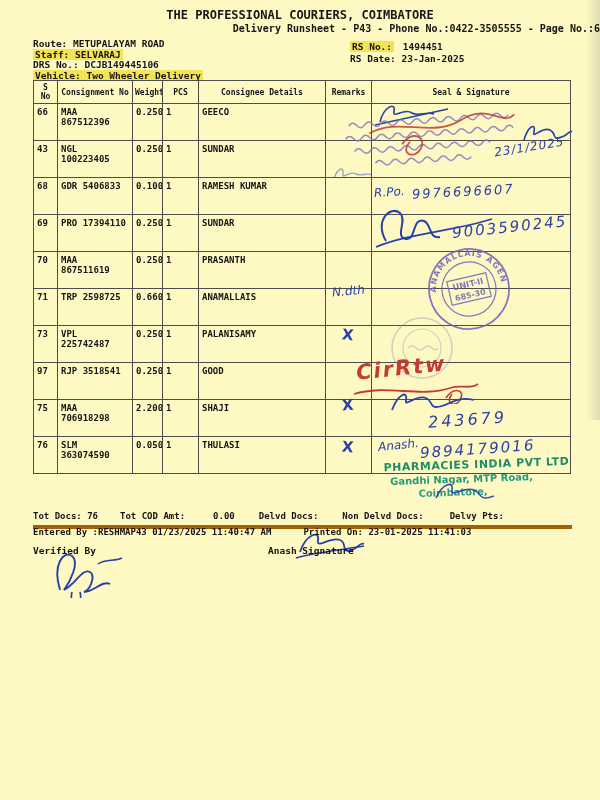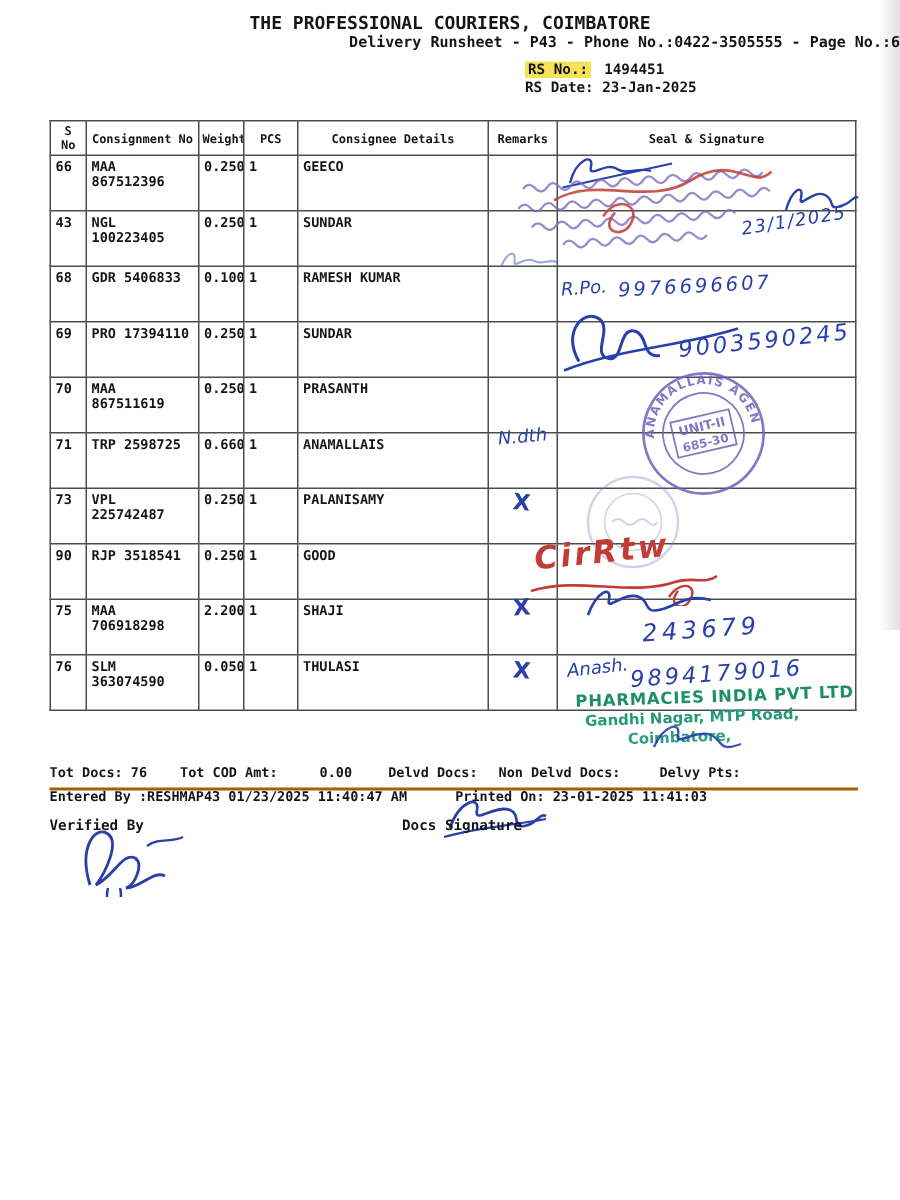--- a/index.html
+++ b/index.html
@@ -1,18 +1,18 @@
 <!DOCTYPE html>
 <html><head>
 <meta charset="utf-8">
 <style>
   * { margin:0; padding:0; box-sizing:border-box; }
   html,body { background:#e9e9e7; }
   .page {
-    position:relative; width:600px; height:800px; background:#ffffff;
+    position:relative; width:600px; height:800px; background:#fef9c3;
     font-family:"DejaVu Sans Mono", monospace; color:#151515; overflow:hidden;
     margin:0 auto;
   }
   .edge-shadow { position:absolute; right:0; top:0; width:14px; height:420px;
     background:linear-gradient(to left, rgba(90,90,90,.18), transparent); }
 
   .doc-title { position:absolute; top:8px; left:0; width:100%; text-align:center;
     font-size:12px; font-weight:bold; }
   .doc-subtitle { position:absolute; top:23px; left:0; width:100%; text-align:right;
     font-size:10px; font-weight:bold; }
@@ -29,35 +29,41 @@
 
   .annotations { position:absolute; inset:0; pointer-events:none; }
   .ann { position:absolute; }
   .ink { font-family:"DejaVu Sans", sans-serif; font-style:italic; color:#2940ab; }
   .ink-red { font-family:"DejaVu Sans", sans-serif; font-style:italic; color:#c23b34; }
   .xmark { font-family:"DejaVu Sans", sans-serif; font-weight:bold; color:#2940ab; }
   .stamp-green { font-family:"DejaVu Sans", sans-serif; font-weight:bold; }
 
   .footer-totals { position:absolute; left:33px; right:28px; top:511px;
     font-size:9px; font-weight:bold; display:flex; align-items:baseline;
-    border-bottom:2px solid #a16207; padding-bottom:4px; }
+    border-bottom:4px solid #a16207; padding-bottom:4px; }
   .footer-entered { position:absolute; left:33px; right:28px; top:527px;
     font-size:9px; font-weight:bold; display:flex; }
   .footer-sigs { position:absolute; left:33px; right:28px; top:545px;
     font-size:9.5px; font-weight:bold; }
 </style>
 </head>
 <body>
 
 <div class="page">
   <div class="edge-shadow"></div>
 
   <div class="doc-title">THE PROFESSIONAL COURIERS, COIMBATORE</div>
   <div class="doc-subtitle">Delivery Runsheet - P43 - Phone No.:0422-3505555 - Page No.:6</div>
 
+  <div class="meta-left">
+    <div>Route: METUPALAYAM ROAD</div>
+    <div><span class="hl">Staff: SELVARAJ</span></div>
+    <div>DRS No.: DCJB149445106</div>
+    <div><span class="hl">Vehicle: Two Wheeler Delivery</span></div>
+  </div>
 
   <div class="meta-right">
     <div>
       <span class="hl">RS No.:</span>
       <span style="margin-left:3px;">1494451</span>
     </div>
     <div>RS Date: 23-Jan-2025</div>
   </div>
 
   <table class="runsheet">
@@ -147,21 +153,21 @@
       <td>73</td>
       <td>VPL 225742487</td>
       <td>0.250</td>
       <td>1</td>
       <td>PALANISAMY</td>
       <td></td>
       <td></td>
     </tr>
 
     <tr>
-      <td>90</td>
+      <td>97</td>
       <td>RJP 3518541</td>
       <td>0.250</td>
       <td>1</td>
       <td>GOOD</td>
       <td></td>
       <td></td>
     </tr>
 
     <tr>
       <td>75</td>
@@ -282,26 +288,26 @@
       <path d="M8 24 C14 6 28 2 26 12 C24 22 38 8 48 12 C56 15 48 26 60 22 C66 20 68 14 72 16" fill="none" stroke="#2940ab" stroke-width="1.8"></path>
       <path d="M4 30 C24 24 50 22 72 18" fill="none" stroke="#2940ab" stroke-width="1.5"></path>
     </svg>
   </div>
 
   <div class="footer-totals">
     <span>Tot Docs: 76</span>
     <span style="margin-left:22px">Tot COD Amt:</span>
     <span style="margin-left:28px">0.00</span>
     <span style="margin-left:24px">Delvd Docs:</span>
-    <span style="margin-left:14px">Non Delvd Docs:</span>
+    <span style="margin-left:24px">Non Delvd Docs:</span>
     <span style="margin-left:26px">Delvy Pts:</span>
   </div>
 
   <div class="footer-entered">
     <span>Entered By :RESHMAP43 01/23/2025 11:40:47 AM</span>
     <span style="margin-left:32px">Printed On: 23-01-2025 11:41:03</span>
   </div>
 
   <div class="footer-sigs">
     <span style="position:absolute;left:0">Verified By</span>
-    <span style="position:absolute;left:235px">Docs Signature</span>
+    <span style="position:absolute;left:235px">Anash Signature</span>
   </div>
 </div>
 
 </body></html>

